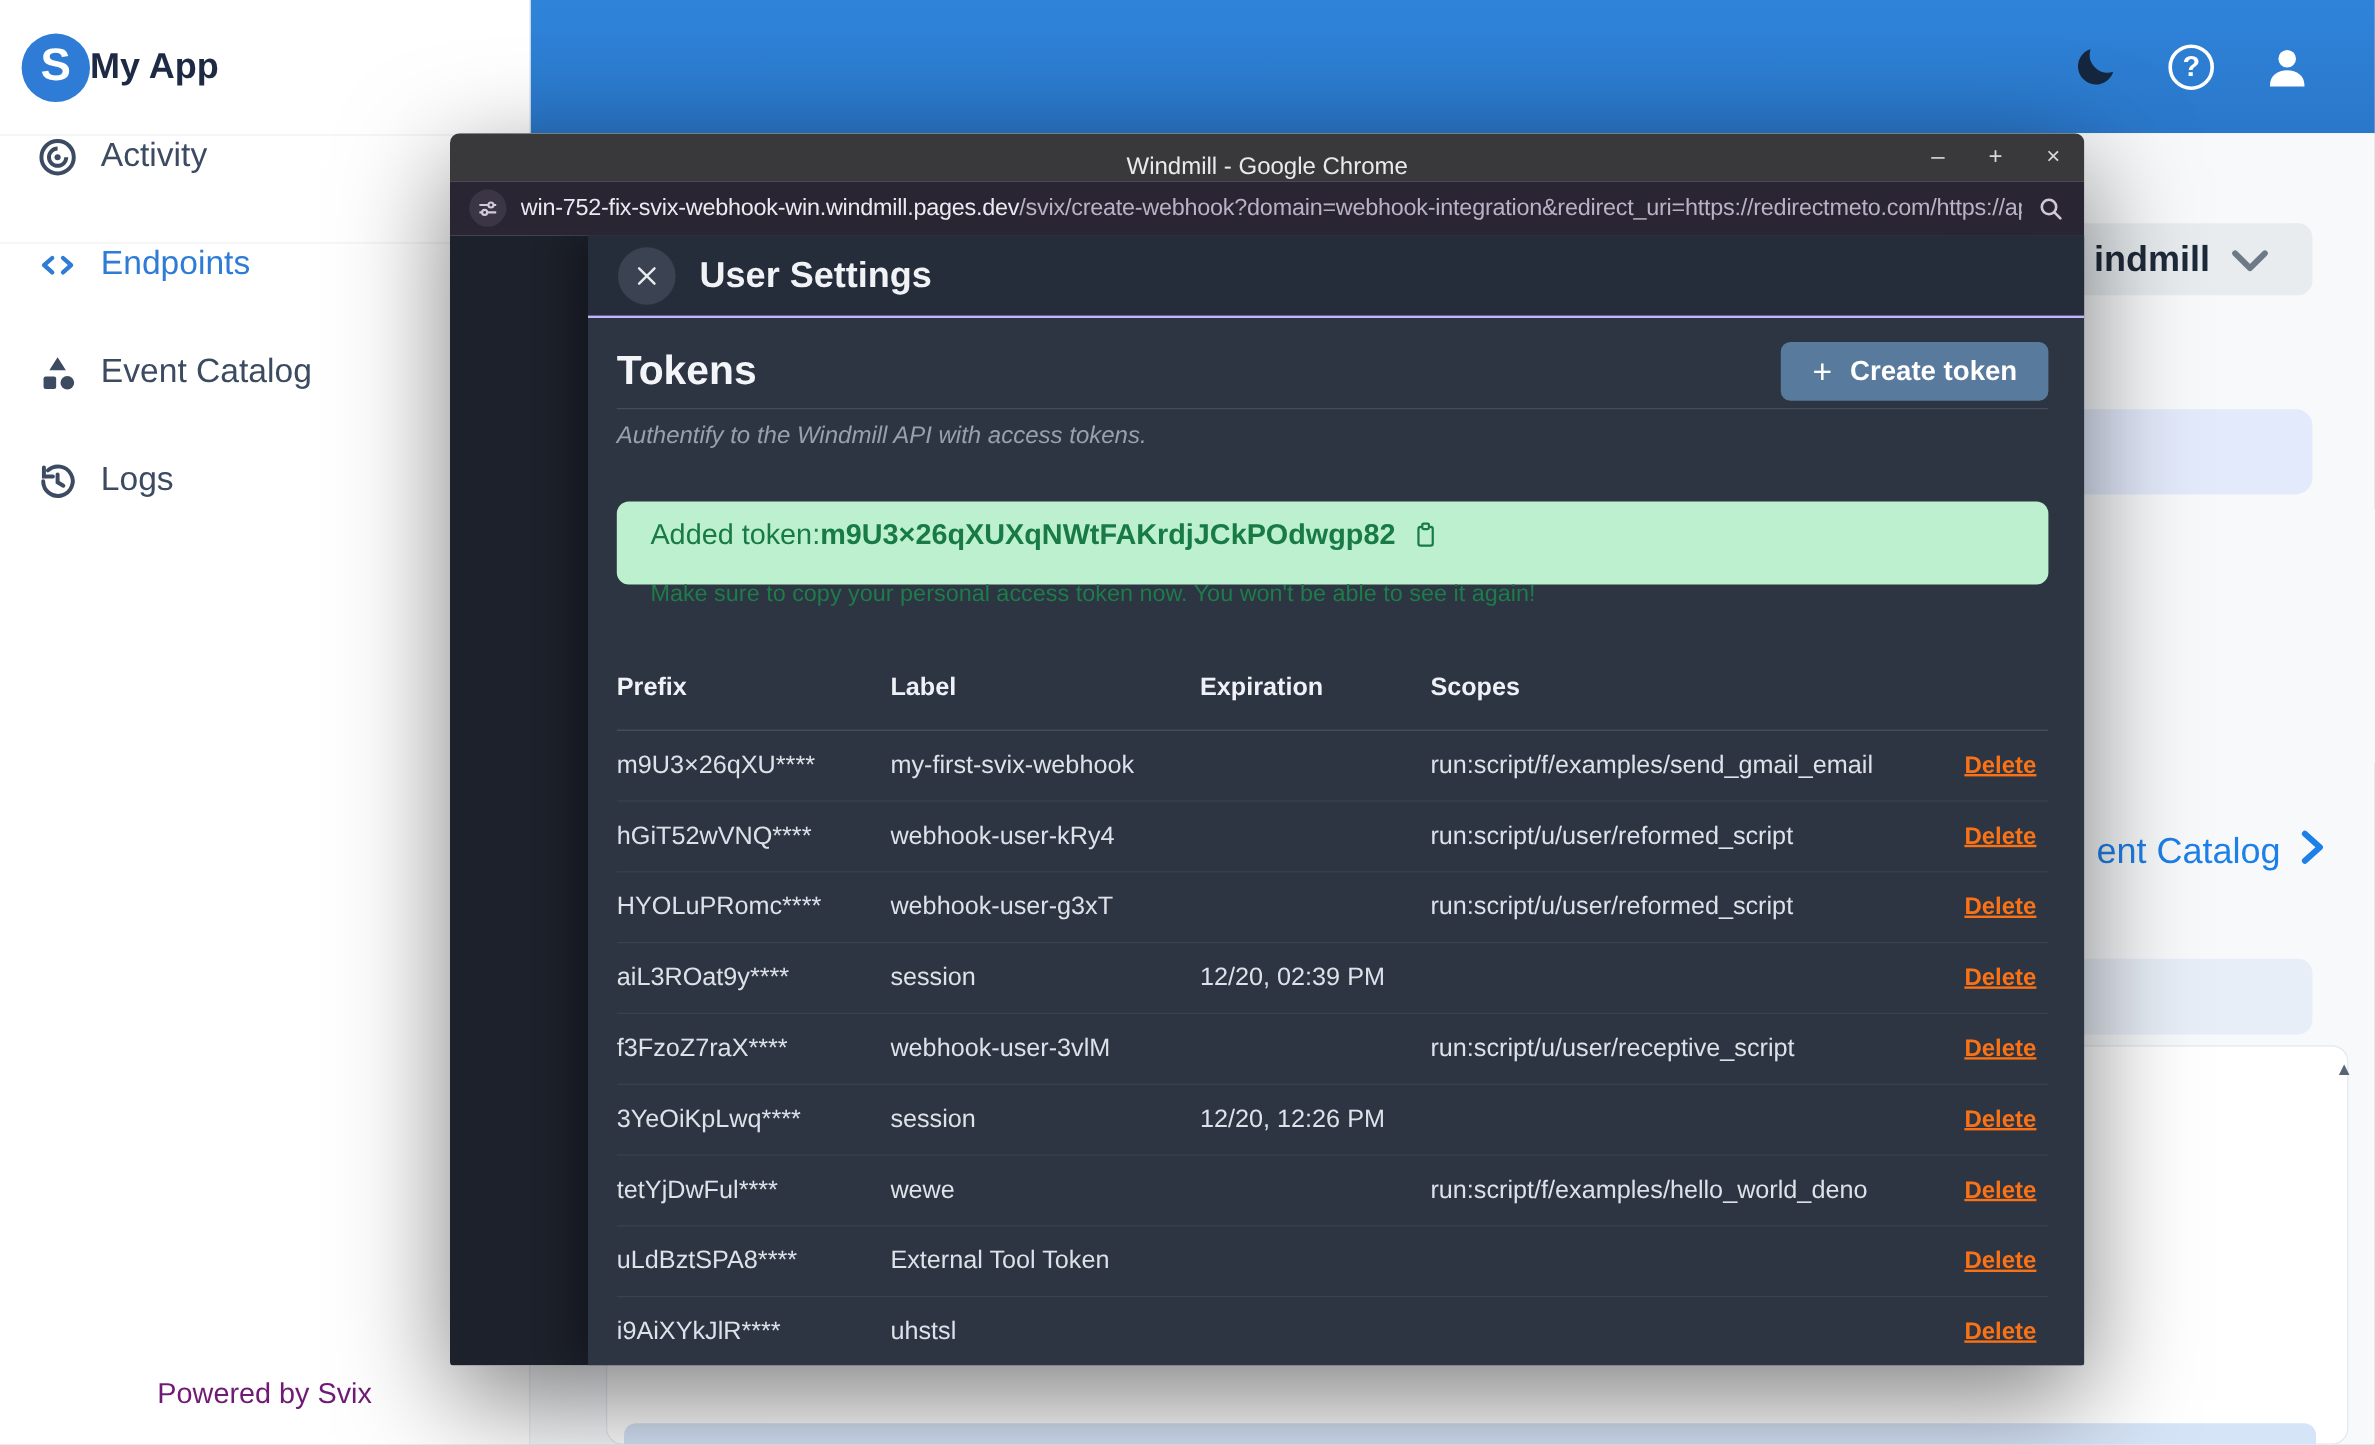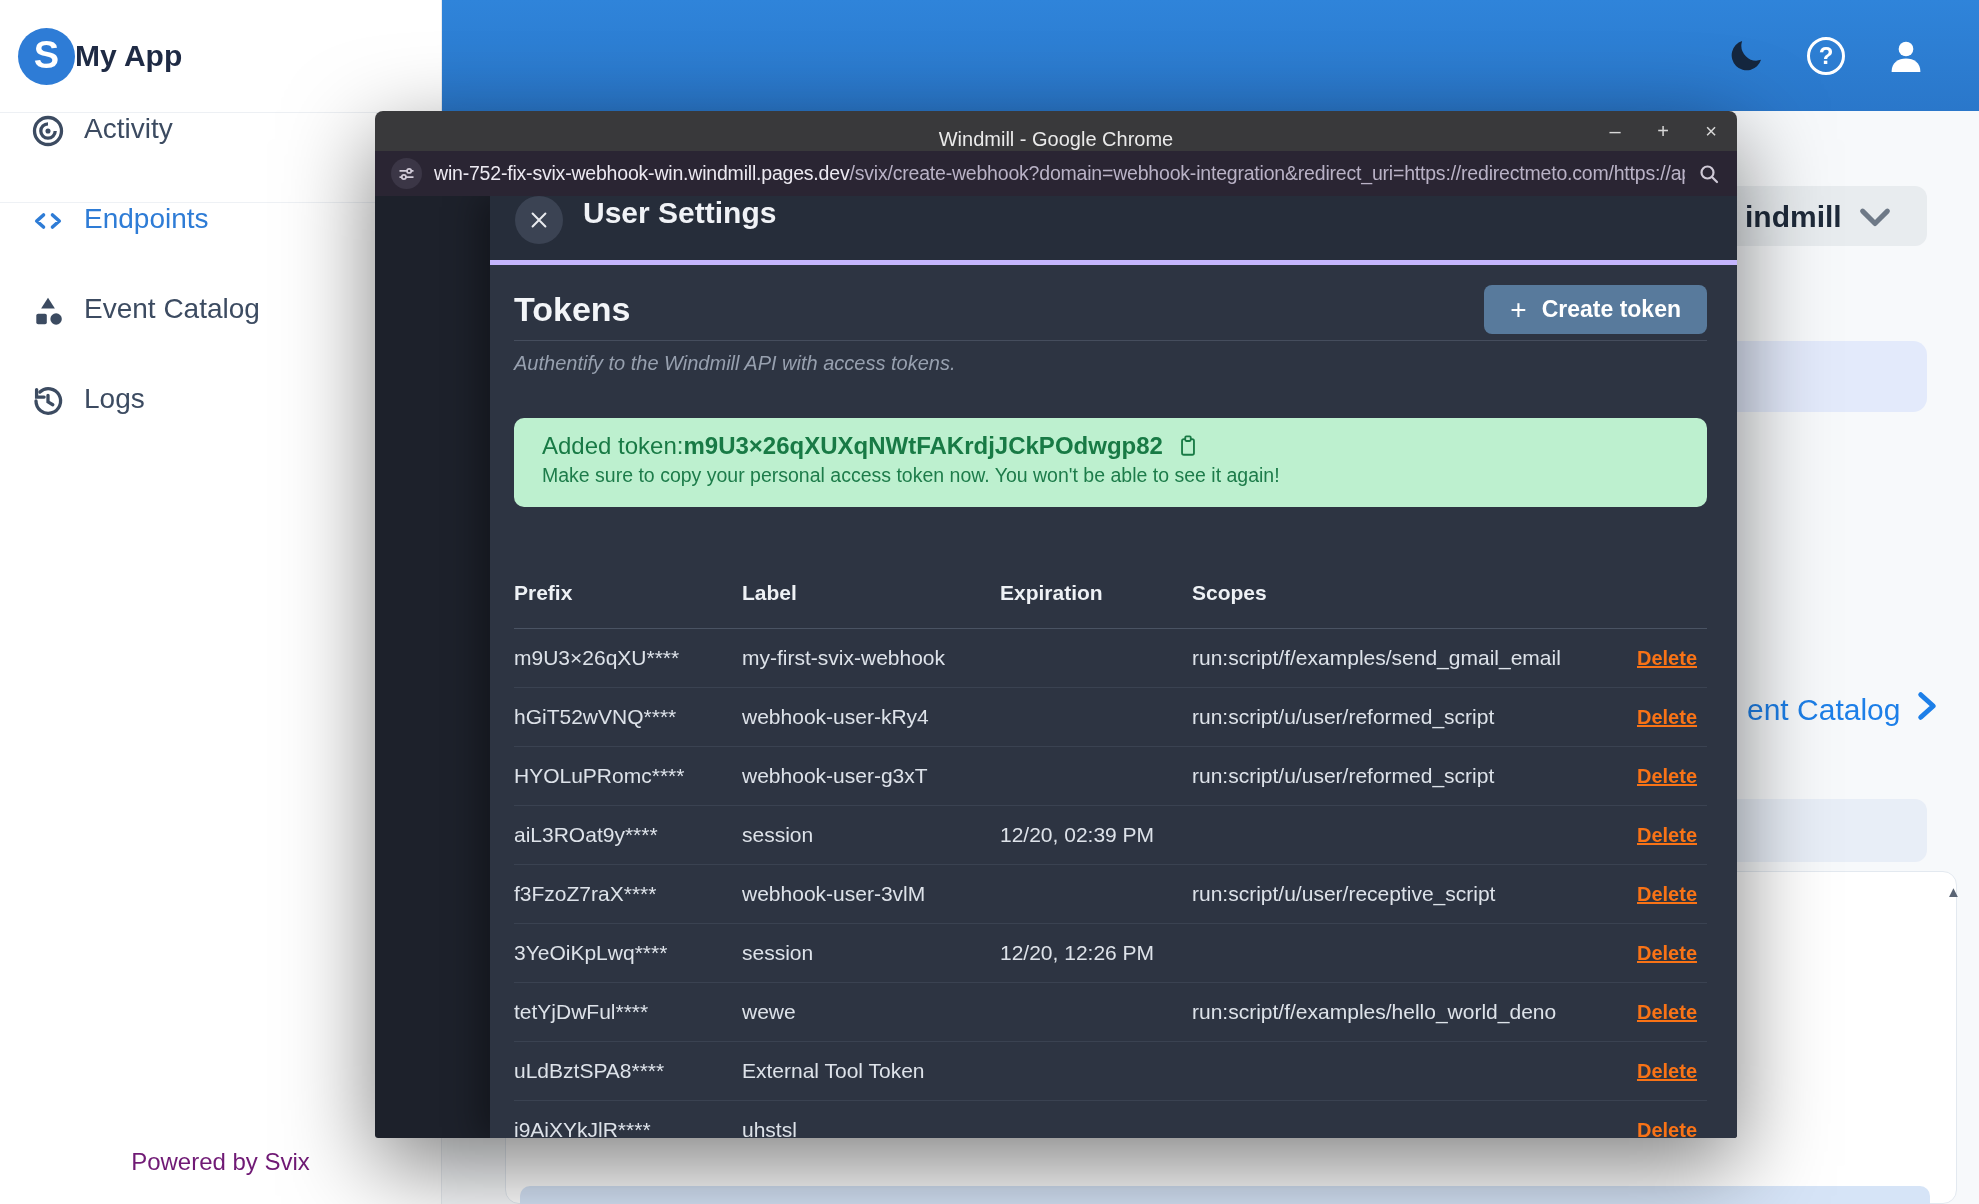--- a/index.html
+++ b/index.html
@@ -46,38 +46,38 @@
   .win-controls{position:absolute;right:16px;top:0;height:100%;display:flex;align-items:center;gap:28px}
   .win-btn{color:#d8d8d8;font-size:20px;width:20px;text-align:center;cursor:pointer;line-height:1}
   .urlbar{height:45px;background:#2a2533;display:flex;align-items:center;padding:0 16px;gap:12px;flex:none}
   .site-chip{width:31px;height:31px;border-radius:50%;background:#3b3646;display:flex;align-items:center;justify-content:center;flex:none;cursor:pointer}
   .url{flex:1;font-size:19.5px;letter-spacing:-.2px;white-space:nowrap;overflow:hidden;color:#b9b2c6;cursor:text}
   .url .domain{color:#ece9f1}
   .mag{flex:none;display:flex;cursor:pointer}
 
   .page{flex:1;background:#1d212b;position:relative;overflow:hidden}
   .drawer{position:absolute;left:115px;top:0;right:0;bottom:0;background:#2d3442;box-shadow:-12px 0 32px rgba(0,0,0,.35)}
-  .drawer-header{height:69px;background:#262d3a;border-bottom:5px solid #c4b5fd;display:flex;align-items:flex-start;padding-left:25px}
+  .drawer-header{height:69px;background:#262d3a;border-bottom:2px solid #c4b5fd;display:flex;align-items:center;padding-left:25px}
   .x-btn{width:48px;height:48px;border-radius:50%;background:#3b4353;display:flex;align-items:center;justify-content:center;cursor:pointer;flex:none}
   .drawer-title{margin-left:20px;font-size:30px;font-weight:600;color:#f0f2f6}
   .drawer-body{padding:0 30px 0 24px}
 
   .section-head{margin-top:20px;display:flex;align-items:center;justify-content:space-between;
     padding-bottom:6px;border-bottom:1px solid #454d5d}
   .section-title{font-size:34px;font-weight:bold;color:#f3f5f8}
   .create-btn{height:49px;padding:0 26px;border-radius:8px;background:#587a9c;display:flex;align-items:center;gap:15px;cursor:pointer}
   .create-btn .plus{font-size:28px;color:#fff;line-height:1}
   .create-btn .lbl{font-size:23px;font-weight:bold;color:#fff}
   .section-sub{margin-top:10px;font-style:italic;font-size:20px;color:#97a0af;line-height:24px}
 
-  .banner{margin-top:43px;height:89px;border-radius:10px;background:#bdf0cf;padding:13px 28px 0}
+  .banner{margin-top:43px;height:69px;border-radius:10px;background:#bdf0cf;padding:13px 28px 0}
   .banner-l1{display:flex;align-items:center;height:30px;font-size:24px;color:#187a45}
   .banner-l1 .tok{font-weight:bold;margin-left:0}
   .banner-l1 .clip{margin-left:14px;display:flex;cursor:pointer}
-  .banner-l2{margin-top:3px;font-size:19.5px;color:#1d7c4a}
+  .banner-l2{margin-top:23px;font-size:19.5px;color:#1d7c4a}
 
   .tbl{margin-top:50px}
   .tbl-header,.tbl-row{display:grid;grid-template-columns:228px 258px 192px 1fr 80px;align-items:center}
   .tbl-header{height:72px;border-bottom:1px solid #4a5363;font-weight:bold;font-size:21px;color:#eef1f5}
   .tbl-row{height:59px;border-bottom:1px solid #3a4251;font-size:21px;color:#dde2e9}
   .cell{white-space:nowrap;overflow:hidden}
   .del{color:#f97316;font-weight:bold;font-size:20px;text-decoration:underline;text-align:center;cursor:pointer}
 </style>
 </head>
 <body>

